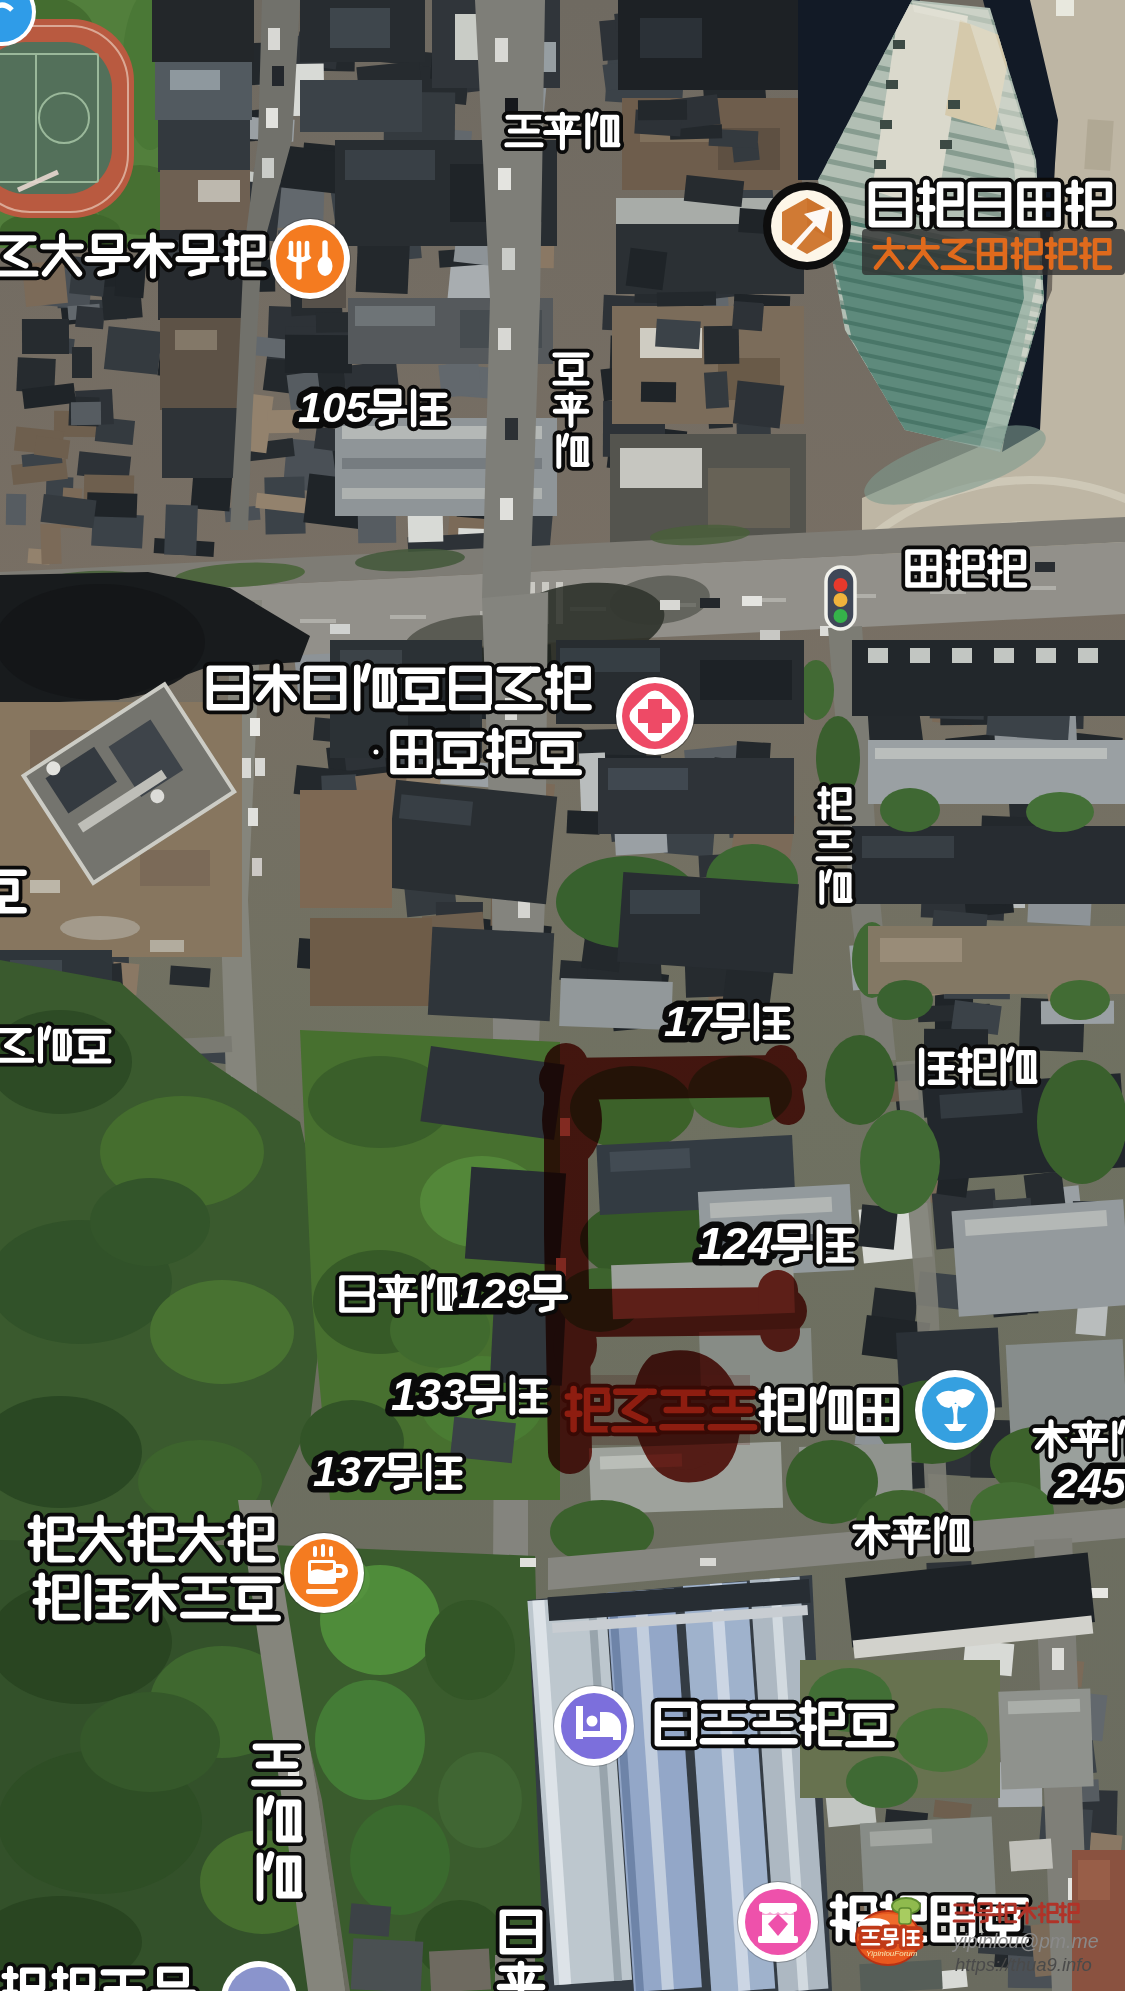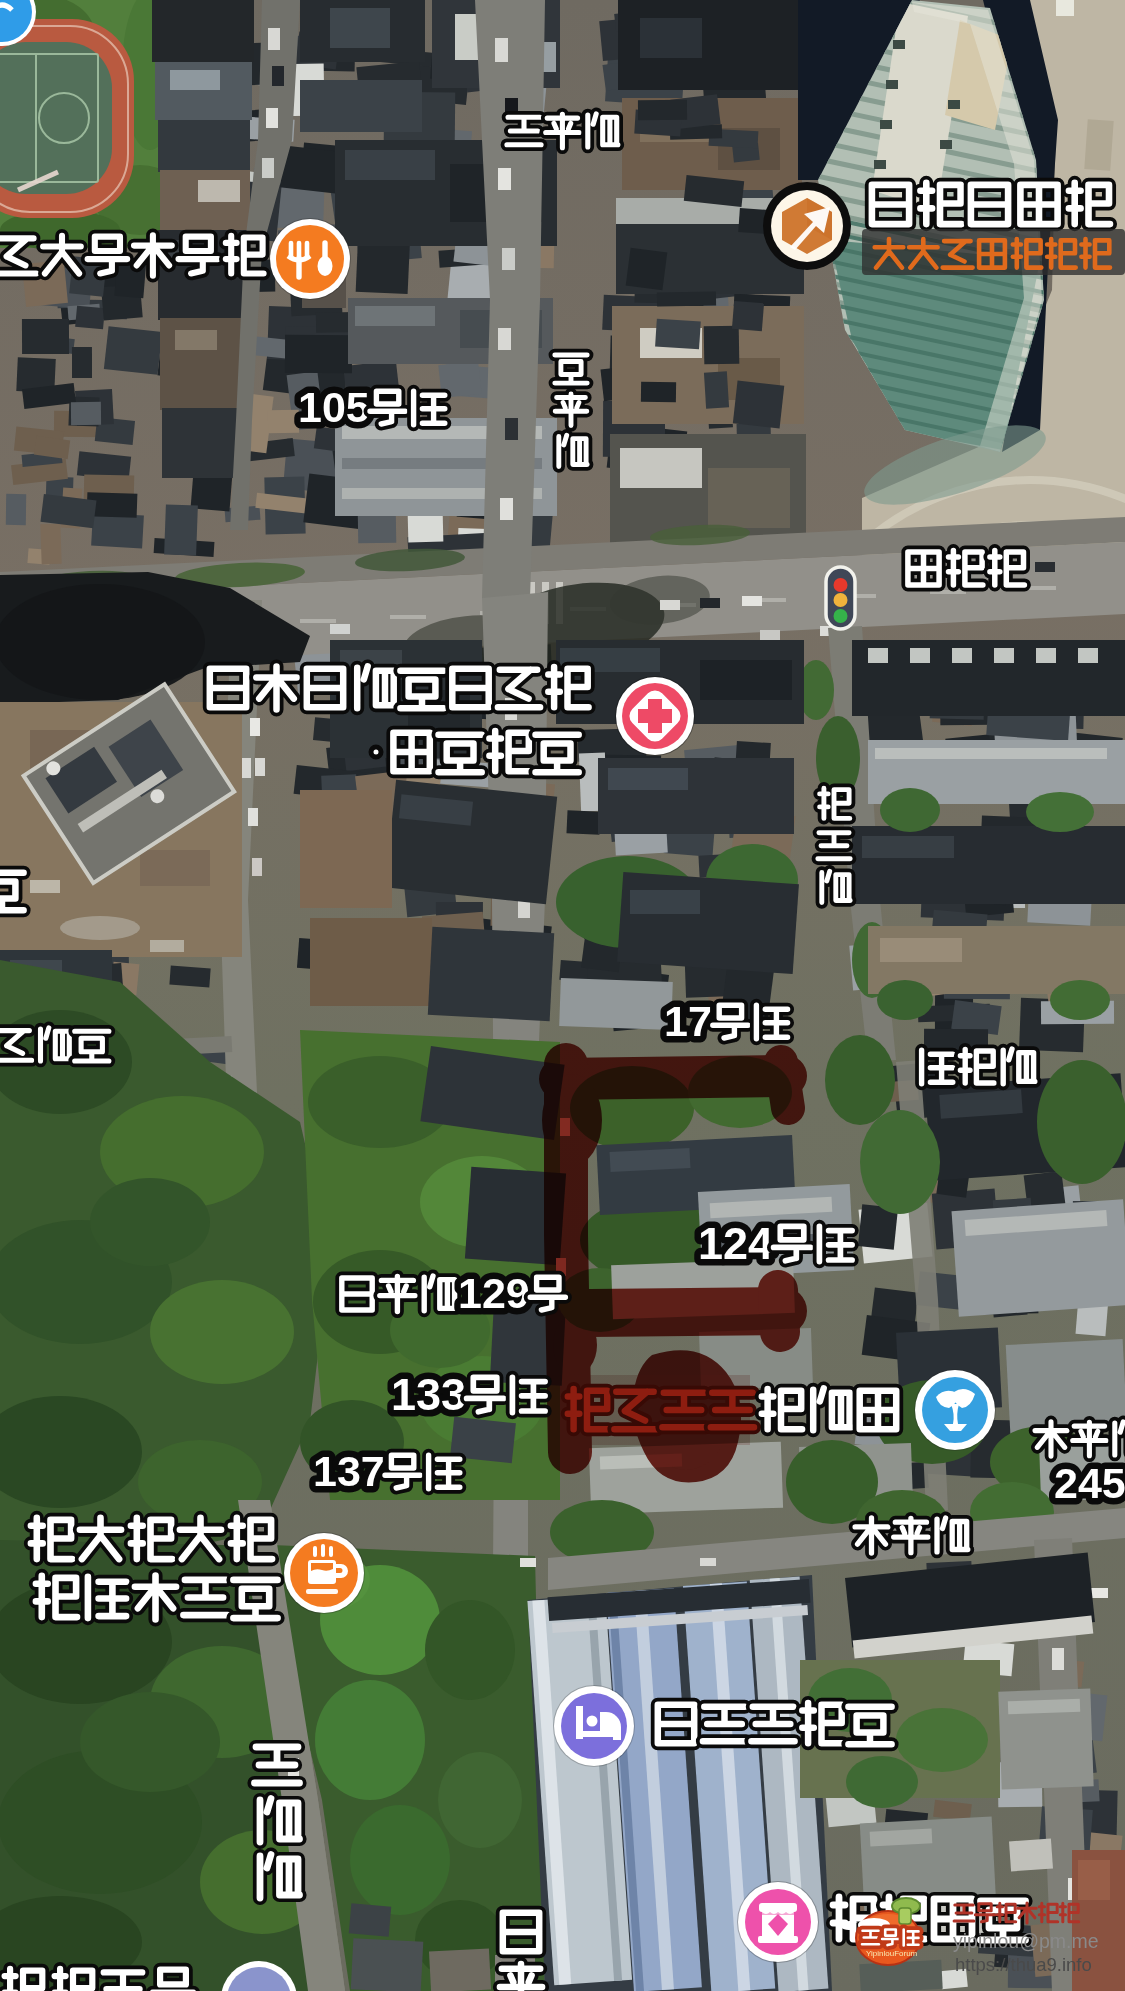--- a/index.html
+++ b/index.html
@@ -1,13 +1,13 @@
 <!DOCTYPE html>
 <html><head><meta charset="utf-8"><title>map</title>
-<style>html,body{margin:0;padding:0;background:#777;}#wrap{width:1125px;height:1991px;overflow:hidden;position:relative;font-family:"Liberation Sans",sans-serif;}</style>
+<style>html,body{margin:0;padding:0;background:#777;}#wrap{width:1125px;height:1991px;overflow:hidden;position:relative;font-family:"Liberation Sans",sans-serif;font-style:italic;}</style>
 </head><body>
 <div id="wrap">
 <svg width="1125" height="1991" viewBox="0 0 1125 1991" xmlns="http://www.w3.org/2000/svg" style="display:block">
 <defs>
         <linearGradient id="basegrad" x1="0" y1="0" x2="0" y2="1">
           <stop offset="0" stop-color="#6f6a61"></stop>
           <stop offset="0.3" stop-color="#786f64"></stop>
           <stop offset="0.55" stop-color="#6f7161"></stop>
           <stop offset="1" stop-color="#6a6b5f"></stop>
         </linearGradient>

